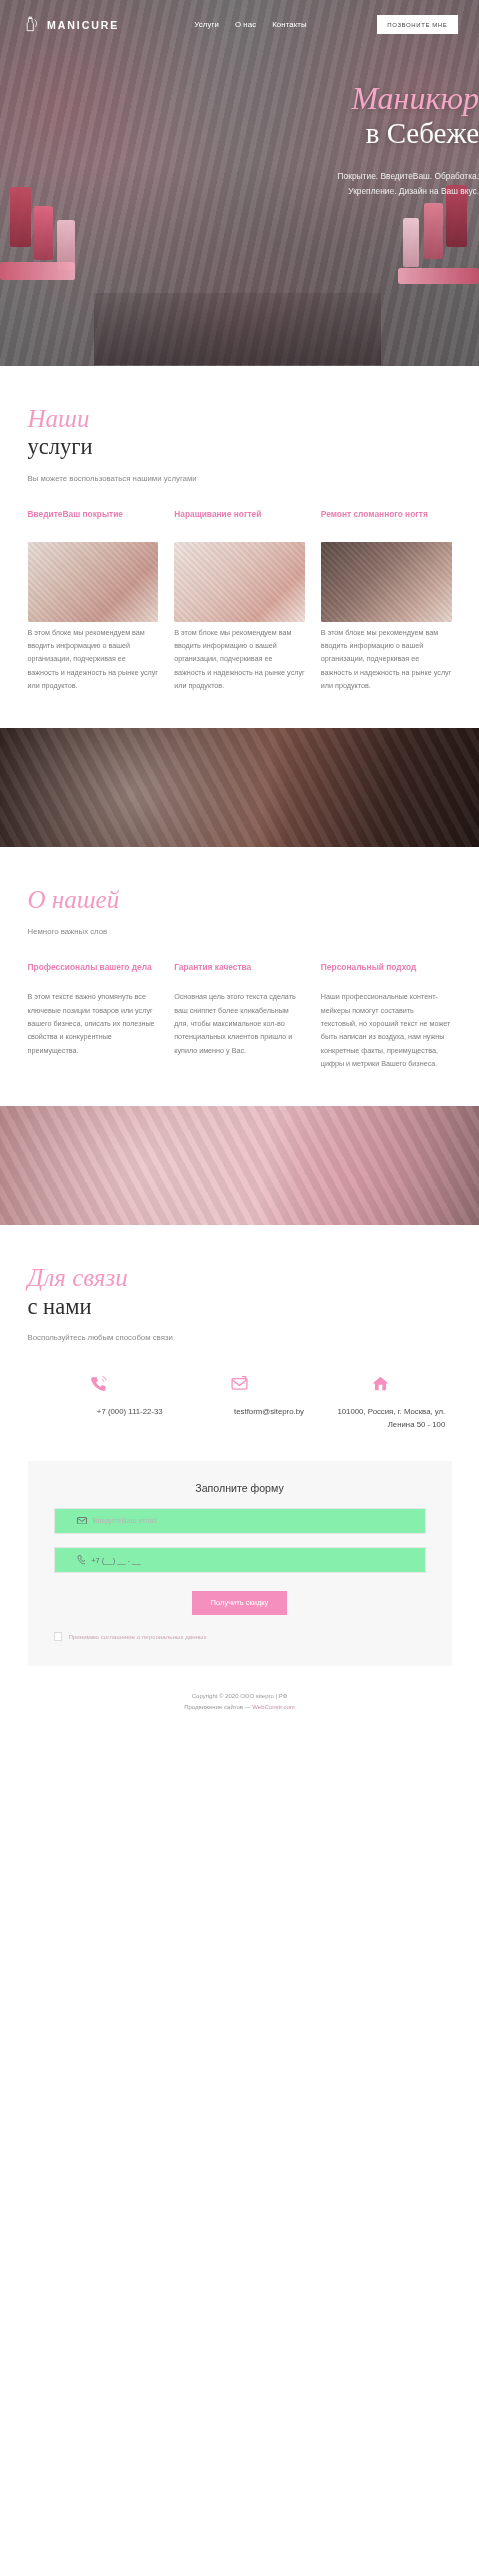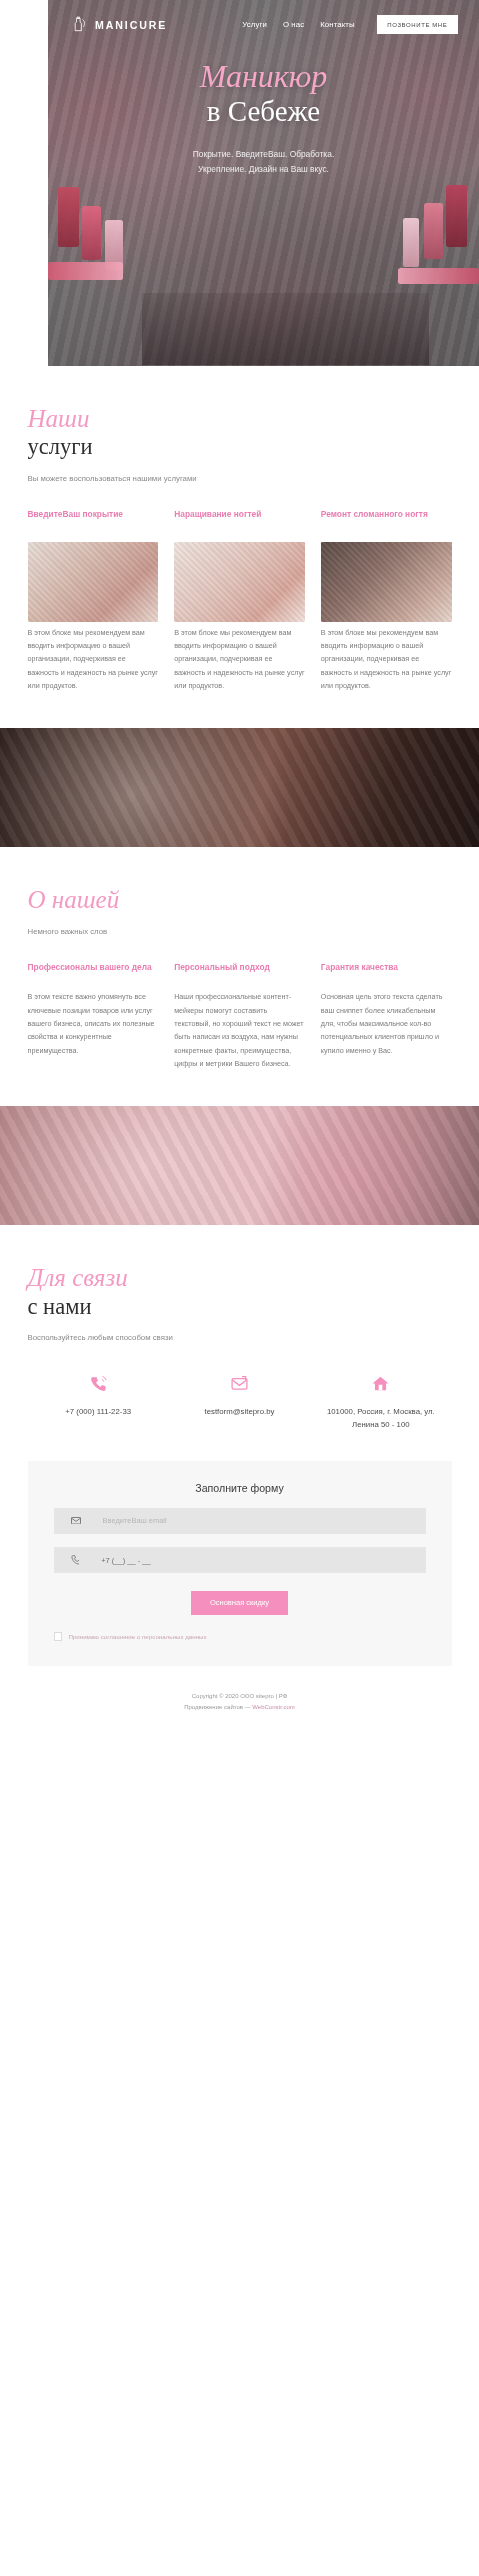--- a/index.html
+++ b/index.html
@@ -39,42 +39,41 @@
     padding: 6.9px 10.6px;
     cursor: pointer;
     font-family: inherit;
   }
 
   
   .hero {
     position: relative;
     height: 366px;
     overflow: hidden;
-    margin-left: 48px;
   }
   .hero-bg {
     position: absolute; inset: 0;
     background:
       radial-gradient(circle at 12% 30%, rgba(220,120,140,.55), transparent 42%),
       radial-gradient(circle at 88% 26%, rgba(230,140,160,.5), transparent 40%),
       radial-gradient(circle at 50% 85%, rgba(180,110,120,.45), transparent 55%),
       linear-gradient(120deg, #8a8a8a 0%, #9b9b9b 35%, #7e7e7e 70%, #8d8d8d 100%);
   }
   .hero-bg::after {
     content: "";
     position: absolute; inset: 0;
     background:
       repeating-linear-gradient(102deg, rgba(255,255,255,.05) 0 5.6px, rgba(0,0,0,.05) 5.6px 12.5px),
       linear-gradient(180deg, rgba(60,55,58,.42), rgba(60,55,58,.30) 45%, rgba(60,55,58,.55));
   }
   .polish { position: absolute; border-radius: 2.5px; opacity: .92; }
   .hero-content {
     position: relative; z-index: 5;
-    text-align: center;
-    padding-top: 60px;
+    text-align: right;
+    padding-top: 82px;
   }
   .hero-title-1 {
     font-family: "Liberation Serif", serif;
     font-style: italic;
     font-size: 32px;
     color: #f6a7c8;
     line-height: 1.05;
     text-shadow: 0 1.2px 6.2px rgba(0,0,0,.25);
   }
   .hero-title-2 {
@@ -164,21 +163,21 @@
   .banner::after {
     content:""; position:absolute; inset:0;
     background: repeating-linear-gradient(62deg, rgba(255,255,255,.05) 0 6.2px, rgba(0,0,0,.06) 6.2px 13.7px);
   }
 
   
   .contacts { padding: 40px 27.5px 0; }
   .contact-row {
     display: flex;
     margin-top: 29px;
-    text-align: center;
+    text-align: right;
   }
   .contact-col { flex: 1 1 0; padding: 0 6.2px; }
   .contact-icon { height: 25px; display: flex; align-items: center; justify-content: center; }
   .contact-icon svg { display: block; }
   .contact-val {
     margin-top: 10px;
     font-size: 7.8px;
     color: #4d4d4d;
     line-height: 1.65;
   }
@@ -190,27 +189,27 @@
     padding: 21px 26px 25px;
   }
   .form-title {
     text-align: center;
     font-size: 10.6px;
     color: #3a3a3a;
     font-weight: 400;
   }
   .field {
     margin-top: 13.7px;
-    background: #e5e5e5;
+    background: #86efac;
     border: 0.6px solid #e6e6e6;
     display: flex;
     align-items: center;
     height: 26px;
-    padding: 0 16px;
-    gap: 22px;
+    padding: 0 22px;
+    gap: 6px;
   }
   .field svg { display: block; flex: none; }
   .field input {
     border: none; outline: none; flex: 1;
     font-family: inherit; font-size: 7.5px; color: #6d6d6d;
     background: transparent;
   }
   .field input::placeholder { color: #b6b6b6; }
   .submit-wrap { text-align: center; margin-top: 17.5px; }
   .submit-btn {
@@ -319,26 +318,26 @@
   <section class="section">
     <div class="sec-title-1">О нашей</div>
     <div class="sec-sub">Немного важных слов</div>
 
     <div class="cards">
       <div class="card">
         <div class="card-title">Профессионалы вашего дела</div>
         <div class="card-text">В этом тексте важно упомянуть все ключевые позиции товаров или услуг вашего бизнеса, описать их полезные свойства и конкурентные преимущества.</div>
       </div>
       <div class="card">
+        <div class="card-title">Гарантия качества</div>
+        <div class="card-text">Основная цель этого текста сделать ваш сниппет более кликабельным для, чтобы максимальное кол-во потенциальных клиентов пришло и купило именно у Вас.</div>
+      </div>
+      <div class="card">
         <div class="card-title">Персональный подход</div>
         <div class="card-text">Наши профессиональные контент-мейкеры помогут составить текстовый, но хороший текст не может быть написан из воздуха, нам нужны конкретные факты, преимущества, цифры и метрики Вашего бизнеса.</div>
-      </div>
-      <div class="card">
-        <div class="card-title">Гарантия качества</div>
-        <div class="card-text">Основная цель этого текста сделать ваш сниппет более кликабельным для, чтобы максимальное кол-во потенциальных клиентов пришло и купило именно у Вас.</div>
       </div>
     </div>
   </section>
 
   <div class="banner banner-2"></div>
 
   <section class="contacts">
     <div class="sec-title-1">Для связи</div>
     <div class="sec-title-2">с нами</div>
     <div class="sec-sub">Воспользуйтесь любым способом связи</div>
@@ -394,21 +393,21 @@
     <label class="field">
       <span>
         <svg width="8.7" height="10" viewBox="0 0 14 16">
           <path d="M3 1 h3 l1.2 3.6 -1.8 1.2 c1 2.2 2.5 3.7 4.7 4.7 l1.2 -1.8 3.6 1.2 v3 c0 .9 -.7 1.6 -1.6 1.6 C7 14.5 1.5 9 1.5 2.6 C1.5 1.7 2.2 1 3 1 Z" fill="none" stroke="#6d6d6d" stroke-width="1.3"></path>
         </svg>
       </span>
       <input type="tel" placeholder="+7 (__) __ - __" value="+7 (__) __ - __" style="">
     </label>
 
     <div class="submit-wrap">
-      <button class="submit-btn">Основная скидку</button>
+      <button class="submit-btn">Получить скидку</button>
     </div>
 
     <div class="consent">
       <span class="box"></span>
       <span class="consent-text">Принимаю соглашение о персональных данных</span>
     </div>
   </div>
 
   <div class="footer">
     <div>Copyright © 2020 ООО sitepro | РФ</div>

